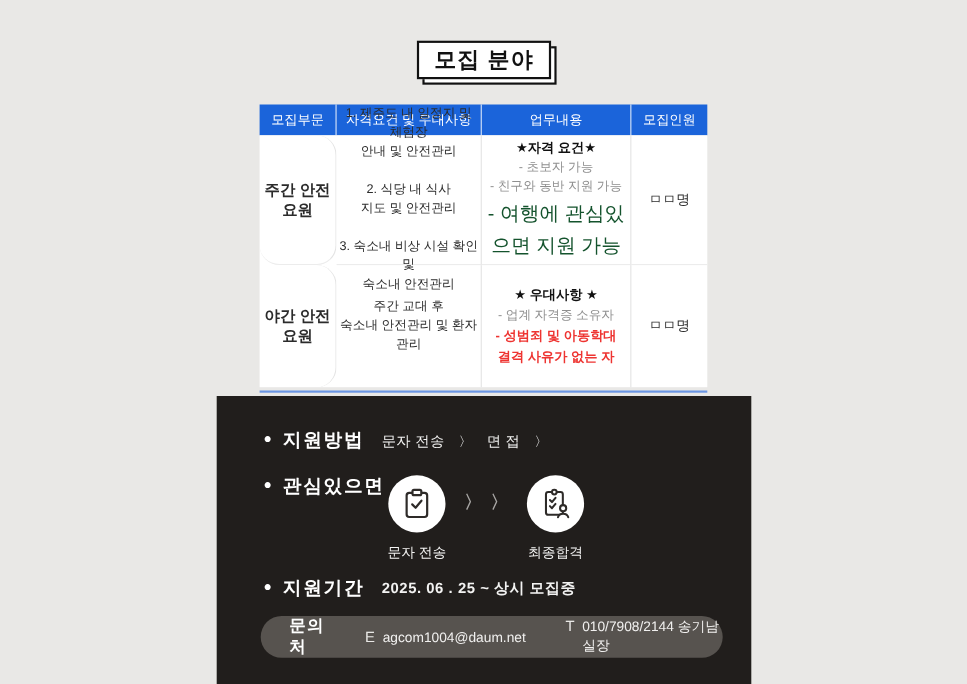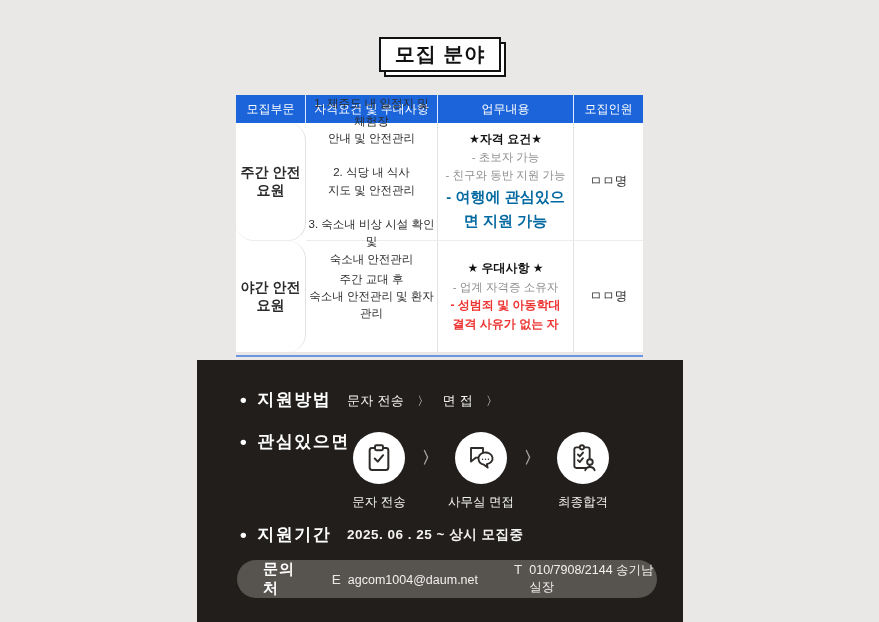--- a/index.html
+++ b/index.html
@@ -9,33 +9,33 @@
 
   
   .title-wrap { position:absolute; left:379px; top:37px; width:134px; height:35px; }
   .title-back { position:absolute; left:5px; top:5px; width:122px; height:35px; background:#fff; border:2px solid #111; }
   .title-front { position:absolute; left:0; top:0; width:122px; height:35px; background:#fff; border:2.5px solid #111;
                  display:flex; align-items:center; justify-content:center; font-size:20px; font-weight:800; color:#111; letter-spacing:1px; }
 
   
   .table { position:absolute; left:236px; top:95px; width:407px; }
   .thead { display:grid; grid-template-columns:70px 132px 136px 69px; height:28px; background:var(--header-bg,#1b64da); }
-  .th { display:flex; align-items:center; justify-content:center; color:#fff; font-size:12px; font-weight:500; border-right:1px solid rgba(255,255,255,.85); }
+  .th { display:flex; align-items:center; justify-content:center; color:#fff; font-size:12px; font-weight:500; border-right:1px solid rgba(255,255,255,.85);font-family:Liberation Serif, serif; }
   .th:last-child { border-right:none; }
   .tbody { display:grid; grid-template-columns:70px 132px 136px 69px; grid-template-rows:118px 111px; background:#fff; }
   .td { display:flex; flex-direction:column; align-items:center; justify-content:center; text-align:center;
         border-right:1px solid #e3e3e3; font-size:11.5px; color:#2b2b2b; padding:4px 2px; }
   .td.last-col { border-right:none; }
   .row1 { border-bottom:1px solid #ececec; }
   .cell-category { font-size:14px; font-weight:700;border-radius:18px; }
   .cell-duties { white-space:pre-line; line-height:1.5; font-weight:500; font-size:11.5px; }
   .cell-count { font-size:12.5px; font-weight:500; }
   .qual-title { font-weight:700; font-size:12px; color:#111; line-height:1.6; }
   .qual-gray { color:var(--muted-gray,#8f8f8f); font-size:11.5px; line-height:1.55; }
-  .qual-strong { font-weight:700; font-size:15px; color:#0369a1; line-height:1.6; }
+  .qual-strong { font-weight:400; font-size:18px; color:#14532d; line-height:1.6; }
   .qual-red { font-weight:700; font-size:12px; color:var(--accent-red,#ee3431); white-space:pre-line; line-height:1.55;text-align:center; }
   .table-underline { height:2px; background:var(--table-underline,#6b96e3); margin-top:3px; }
 
   
   .panel { position:absolute; left:197px; top:360px; width:486px; height:262px; background:var(--panel-bg,#211e1c); color:#fff; }
   .section-label { display:flex; align-items:center; font-size:17px; font-weight:800; letter-spacing:1.5px; color:#fff; }
   .bullet { font-size:19px; margin-right:9px; line-height:1; }
 
   .method-label { position:absolute; left:43px; top:28px; }
   .method-steps { position:absolute; left:150px; top:32px; display:flex; align-items:center; gap:13px; font-size:13px; font-weight:500; color:#f3f3f2; letter-spacing:.3px; }
@@ -131,32 +131,20 @@
         <div class="icon-circle">
           <svg viewBox="0 0 24 24" fill="none" stroke="#2e2b29" stroke-width="1.5" stroke-linecap="round" stroke-linejoin="round">
             <rect x="5" y="4.5" width="14" height="16.5" rx="1.8"></rect>
             <rect x="9" y="2.5" width="6" height="3.6" rx="1" fill="#fff"></rect>
             <path d="M8.8 12.4 l2.3 2.3 4-4.8"></path>
           </svg>
         </div>
         <span class="process-step-label">문자 전송</span>
       </div>
       <span class="flow-chevron">〉</span>
-      <div class="process-step">
-        <div class="icon-circle">
-          <svg viewBox="0 0 24 24" fill="none" stroke="#2e2b29" stroke-width="1.4" stroke-linecap="round" stroke-linejoin="round">
-            <path d="M4.5 4.5 h9 v7.2 h-5.2 l-3.8 3 v-3 z"></path>
-            <path d="M10.2 13.2 a5.3 4.4 0 1 1 6.2 3.4 l.6 2.6 -2.8 -2.2 a5.3 4.4 0 0 1 -4 -3.8 z" fill="#fff"></path>
-            <circle cx="13.2" cy="13" r="0.55" fill="#2e2b29" stroke="none"></circle>
-            <circle cx="15.4" cy="13" r="0.55" fill="#2e2b29" stroke="none"></circle>
-            <circle cx="17.6" cy="13" r="0.55" fill="#2e2b29" stroke="none"></circle>
-          </svg>
-        </div>
-        <span class="process-step-label">사무실 면접</span>
-      </div>
       <span class="flow-chevron">〉</span>
       <div class="process-step">
         <div class="icon-circle">
           <svg viewBox="0 0 24 24" fill="none" stroke="#2e2b29" stroke-width="1.4" stroke-linecap="round" stroke-linejoin="round">
             <rect x="5.5" y="4" width="11.5" height="15.5" rx="1.6"></rect>
             <circle cx="11.2" cy="4" r="1.6" fill="#fff"></circle>
             <path d="M8.2 9.4 l1.4 1.4 2.4-2.9"></path>
             <path d="M8.2 13.6 l1.4 1.4 2.4-2.9"></path>
             <circle cx="17.2" cy="15" r="2.1" fill="#fff"></circle>
             <path d="M13.7 21.2 a3.6 3.2 0 0 1 7 0" fill="#fff"></path>

